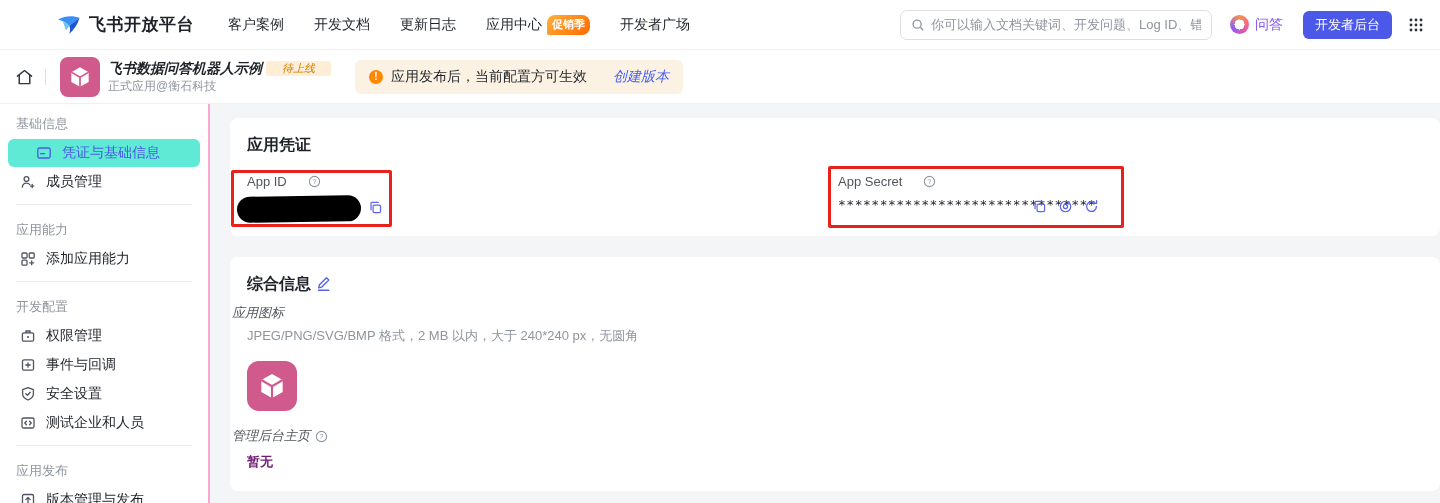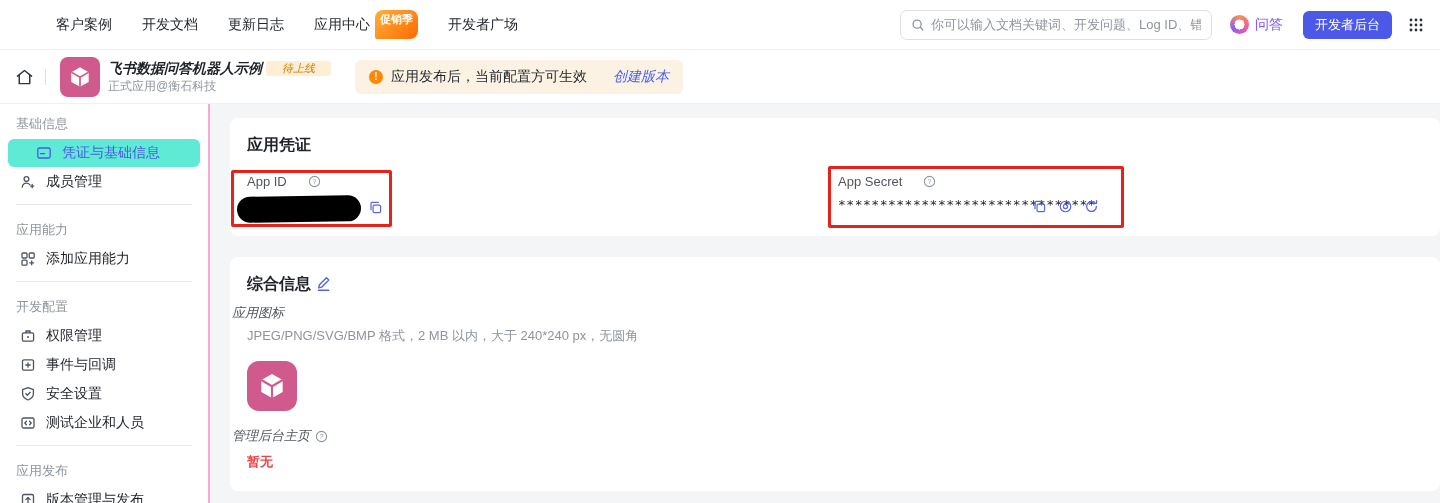--- a/index.html
+++ b/index.html
@@ -7,21 +7,21 @@
     font-family:"Liberation Sans","DejaVu Sans",sans-serif; color:#1f2329; }
 
   
   .topnav { position:absolute; left:0; top:0; width:1440px; height:50px; background:#fff;
     border-bottom:1px solid #eff0f2; display:flex; align-items:center; padding:0 16px 0 56px; }
   .brand { display:flex; align-items:center; gap:8px; margin-right:34px; }
   .brand-name { font-size:17px; font-weight:bold; letter-spacing:.5px; }
   .nav-items { display:flex; align-items:center; gap:30px; }
   .nav-item { font-size:14px; color:#1f2329; cursor:pointer; display:flex; align-items:center; gap:5px; white-space:nowrap; }
   .promo-badge { background:linear-gradient(135deg,#ffb03a,#ff6a00); color:#fff; font-size:11px;
-    padding:2px 5px 12px; border-radius:8px 8px 8px 2px; font-weight:bold; }
+    padding:2px 5px 3px; border-radius:8px 8px 8px 2px; font-weight:bold; }
   .topnav-right { margin-left:auto; display:flex; align-items:center; }
   .search-box { width:312px; height:30px; border:1px solid #dcdfe5; border-radius:7px;
     display:flex; align-items:center; padding:0 10px; gap:6px; color:#8f959e; background:#fff; }
   .search-box input { border:none; outline:none; flex:1; font-size:13px; color:#1f2329;
     font-family:inherit; background:transparent; }
   .search-box input::placeholder { color:#8f959e; }
   .qa-group { display:flex; align-items:center; gap:6px; margin:0 20px 0 18px; cursor:pointer; }
   .qa-ring { width:19px; height:19px; border-radius:50%;
     background:radial-gradient(closest-side,#fff 52%,transparent 54%),
                conic-gradient(#f7924e,#ef5aa0,#8f5cf7,#f7924e); }
@@ -77,26 +77,34 @@
   .secret-actions { position:absolute; left:802px; top:81px; display:flex; gap:11px; }
   .annotation-box { position:absolute; border:3px solid #e8211a; border-radius:2px; pointer-events:none; }
   .box-appid { left:1px; top:52px; width:161px; height:57px; }
   .box-secret { left:598px; top:48px; width:296px; height:62px; }
 
   .edit-icon { position:absolute; left:85px; top:18px; color:#5562ea; cursor:pointer; }
   .info-label { position:absolute; left:2px; font-size:13px; color:#51565c; display:flex; align-items:center; gap:5px;font-style:italic; }
   .info-hint { position:absolute; left:17px; top:70px; font-size:13px; color:#8f959e; }
   .big-avatar { position:absolute; left:17px; top:104px; width:50px; height:50px; border-radius:12px;
     background:#d15a8c; display:flex; align-items:center; justify-content:center; }
-  .info-value { position:absolute; left:17px; top:196px; font-size:13px; font-weight:bold; color:#ef4444; }
+  .info-value { position:absolute; left:17px; top:196px; font-size:13px; font-weight:bold; color:#701a75; }
 </style>
 </head>
 <body>
 
 <div class="topnav">
+  <div class="brand">
+    <svg width="25" height="25" viewBox="0 0 24 24">
+      <path d="M2,7.2 C8.5,3.6 16.5,3.2 22.6,5.6 L12.8,13.2 C9.6,10.2 5.6,8.2 2,7.2 Z" fill="#3b90f5"></path>
+      <path d="M22.6,5.6 L12.8,13.2 C13.8,15.9 13.7,18.6 12.6,21.2 C17.3,17.2 20.9,11.8 22.6,5.6 Z" fill="#1a56cf"></path>
+      <path d="M12.8,13.2 C11,11.5 8.9,10.1 6.6,9.1 L9.5,17.5 C10.8,16.3 11.9,14.9 12.8,13.2 Z" fill="#6ec5f0"></path>
+    </svg>
+    <span class="brand-name">飞书开放平台</span>
+  </div>
   <div class="nav-items">
     <span class="nav-item">客户案例</span>
     <span class="nav-item">开发文档</span>
     <span class="nav-item">更新日志</span>
     <span class="nav-item">
       <span>应用中心</span>
       <span class="promo-badge">促销季</span>
     </span>
     <span class="nav-item">开发者广场</span>
   </div>

